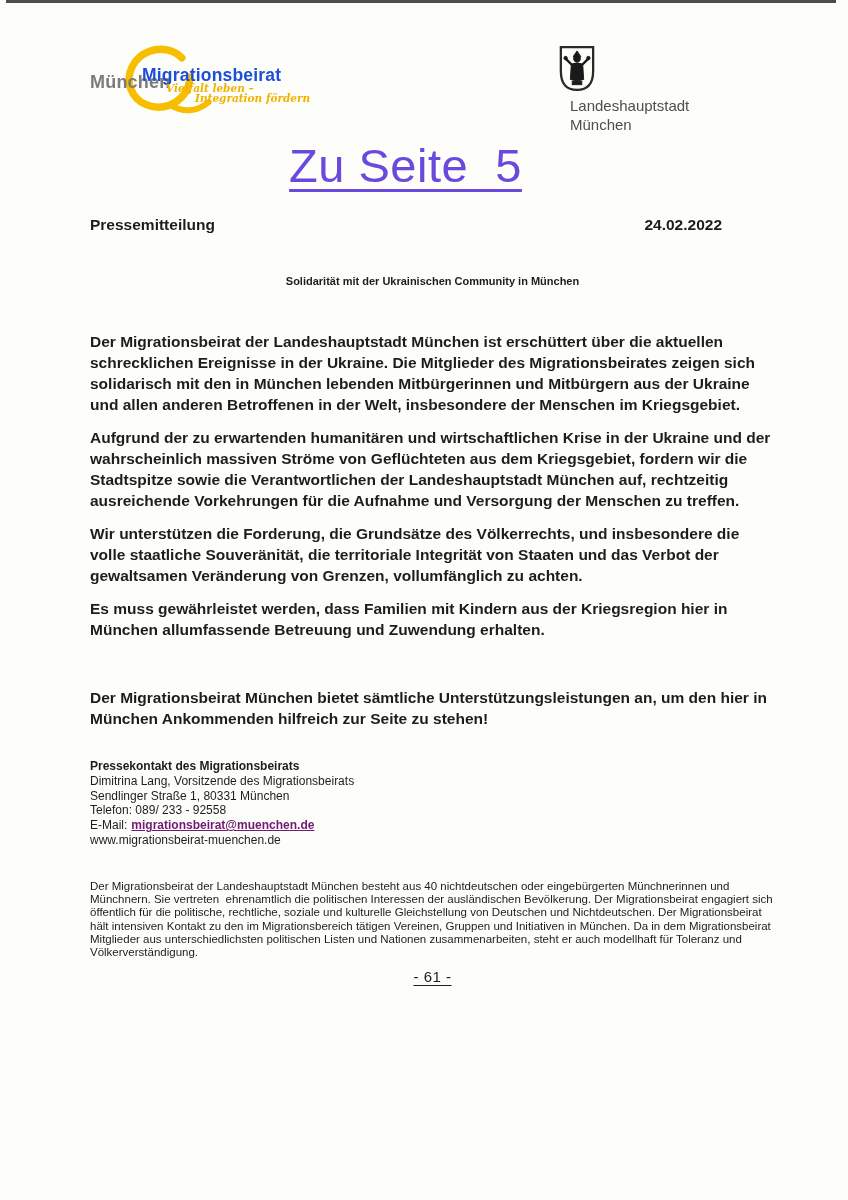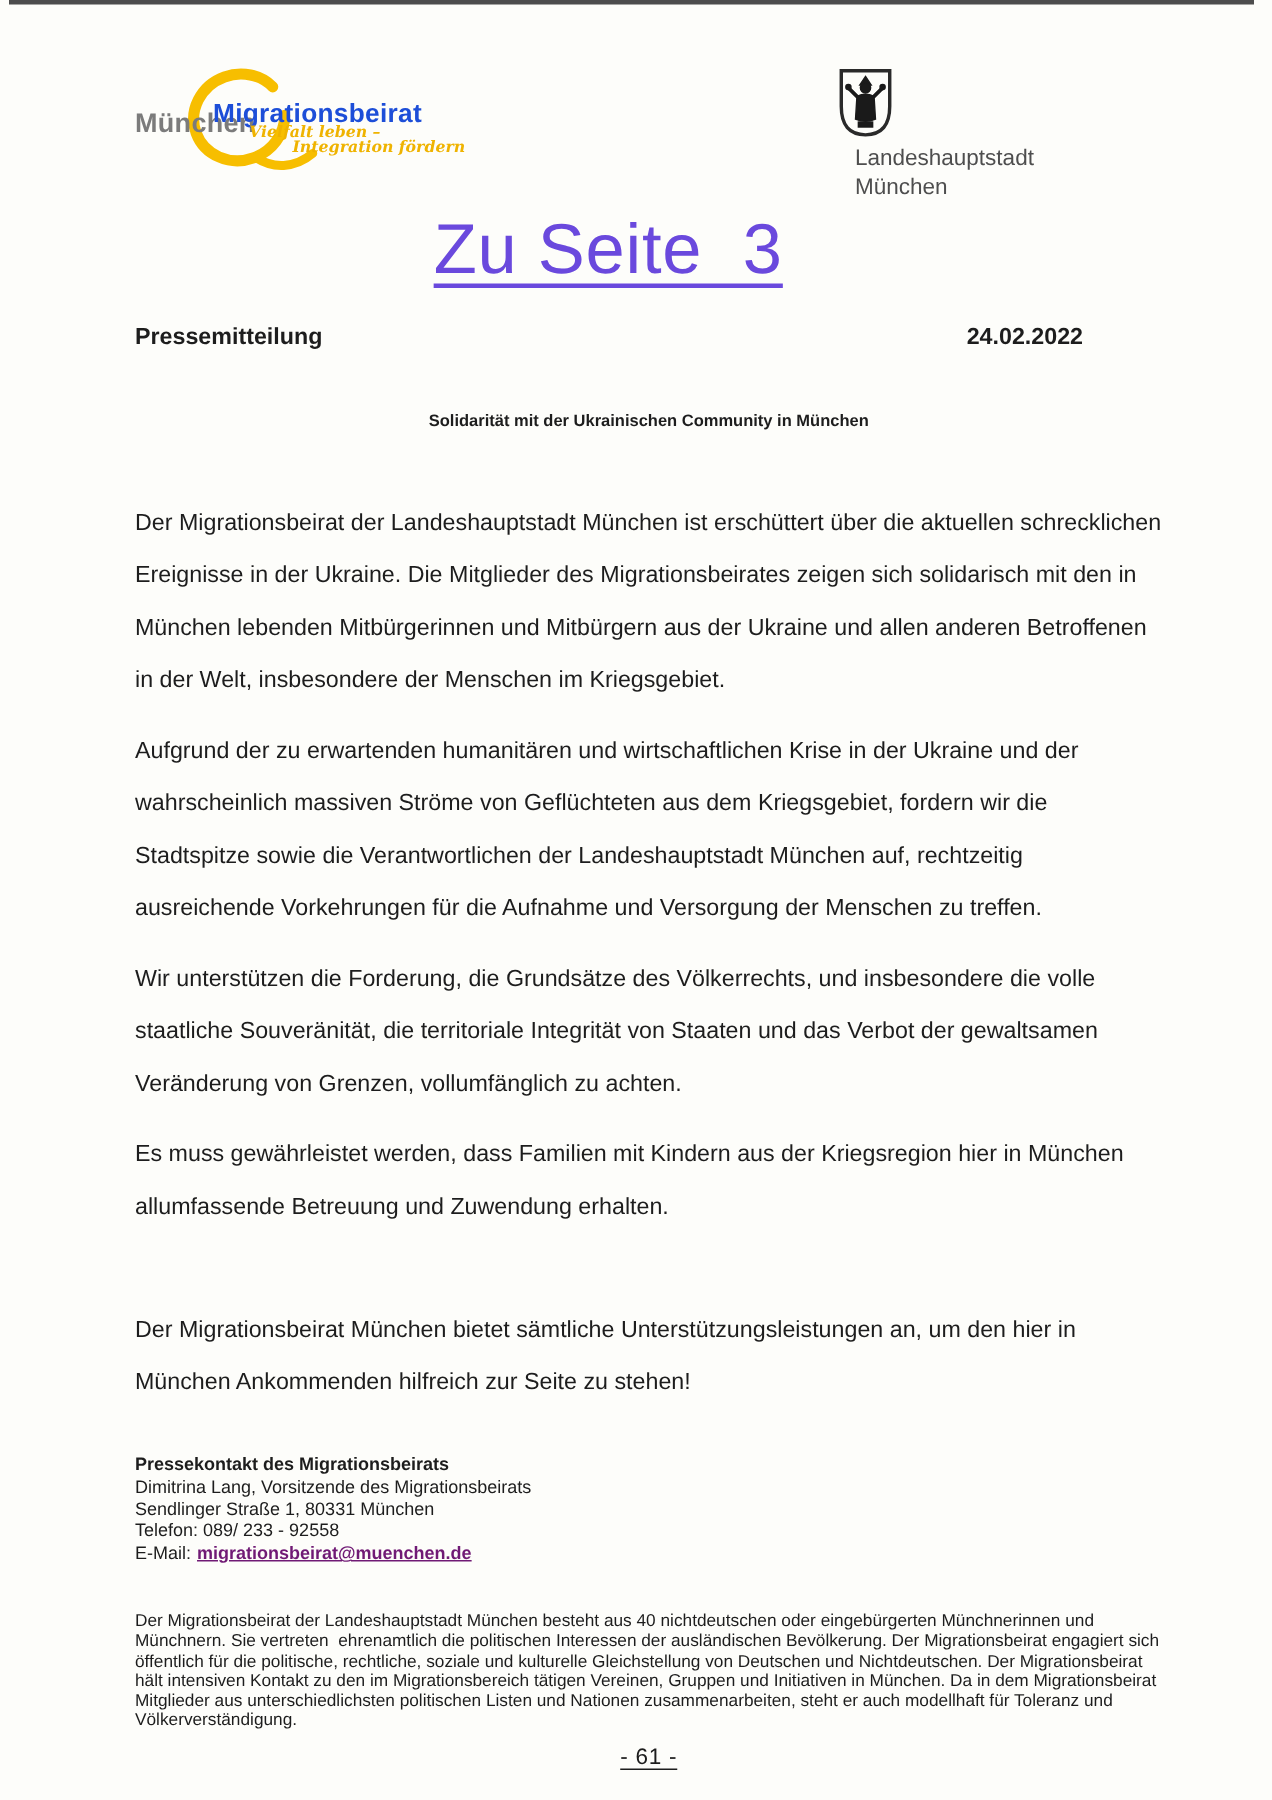--- a/index.html
+++ b/index.html
@@ -36,21 +36,21 @@
     text-decoration:underline;text-decoration-thickness:3px;text-underline-offset:7px;
     letter-spacing:.5px;cursor:pointer;
   }
 
   
   .meta-row{display:flex;justify-content:space-between;margin-top:20px;font-size:15.5px;font-weight:bold;gap:12px;}
   .meta-date{margin-right:53px;}
   .doc-title{margin:41px 0 0;text-align:center;font-size:11px;font-weight:bold;}
 
   
-  .body-text{margin-top:44px;font-size:15.5px;line-height:35px;}
+  .body-text{margin-top:44px;font-size:15.5px;line-height:21px;font-weight:bold;}
   .body-text p{margin:0 0 12px;}
   .body-text p.gap-before{margin-top:47px;}
 
   
   .contact{margin-top:30px;font-size:12px;line-height:14.8px;}
   .contact .c-head{font-weight:bold;}
   .contact a.email{color:#701a75;font-weight:bold;text-decoration:underline;}
   .contact .email-label{margin-right:4px;}
 
   
@@ -96,21 +96,21 @@
         </g>
       </svg>
       <div class="lhm-text">
         <div>Landeshauptstadt</div>
         <div>München</div>
       </div>
     </div>
   </div>
 
   <div class="page-link-row">
-    <a class="page-link" href="#">Zu Seite  3</a>
+    <a class="page-link" href="#">Zu Seite  5</a>
   </div>
 
   <div class="meta-row">
     <span class="meta-type">Pressemitteilung</span>
     <span class="meta-date">24.02.2022</span>
   </div>
 
   <h1 class="doc-title">Solidarität mit der Ukrainischen Community in München</h1>
 
   <div class="body-text">
@@ -122,19 +122,20 @@
   </div>
 
   <div class="contact">
     <div class="c-head">Pressekontakt des Migrationsbeirats</div>
     <div>Dimitrina Lang, Vorsitzende des Migrationsbeirats</div>
     <div>Sendlinger Straße 1, 80331 München</div>
     <div>Telefon: 089/ 233 - 92558</div>
     <div>
       <span class="email-label">E-Mail:</span><a class="email" href="#">migrationsbeirat@muenchen.de</a>
     </div>
+    <div>www.migrationsbeirat-muenchen.de</div>
   </div>
 
   <div class="about">Der Migrationsbeirat der Landeshauptstadt München besteht aus 40 nichtdeutschen oder eingebürgerten Münchnerinnen und Münchnern. Sie vertreten  ehrenamtlich die politischen Interessen der ausländischen Bevölkerung. Der Migrationsbeirat engagiert sich öffentlich für die politische, rechtliche, soziale und kulturelle Gleichstellung von Deutschen und Nichtdeutschen. Der Migrationsbeirat hält intensiven Kontakt zu den im Migrationsbereich tätigen Vereinen, Gruppen und Initiativen in München. Da in dem Migrationsbeirat Mitglieder aus unterschiedlichsten politischen Listen und Nationen zusammenarbeiten, steht er auch modellhaft für Toleranz und Völkerverständigung.</div>
 
   <div class="pageno">- 61 -</div>
 
 </div>
 
 </body></html>

